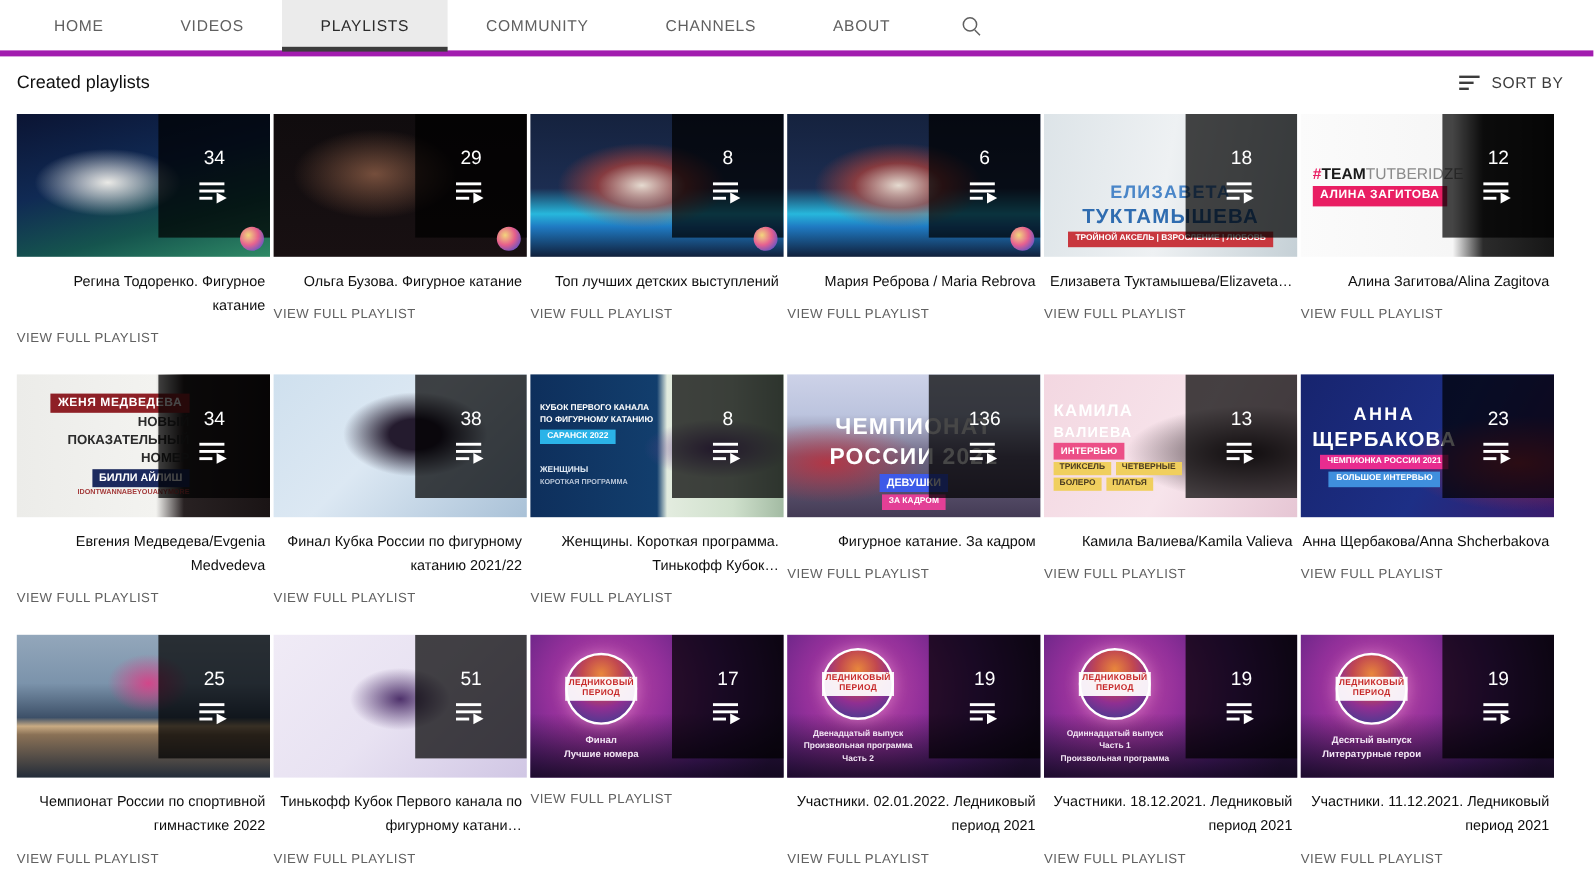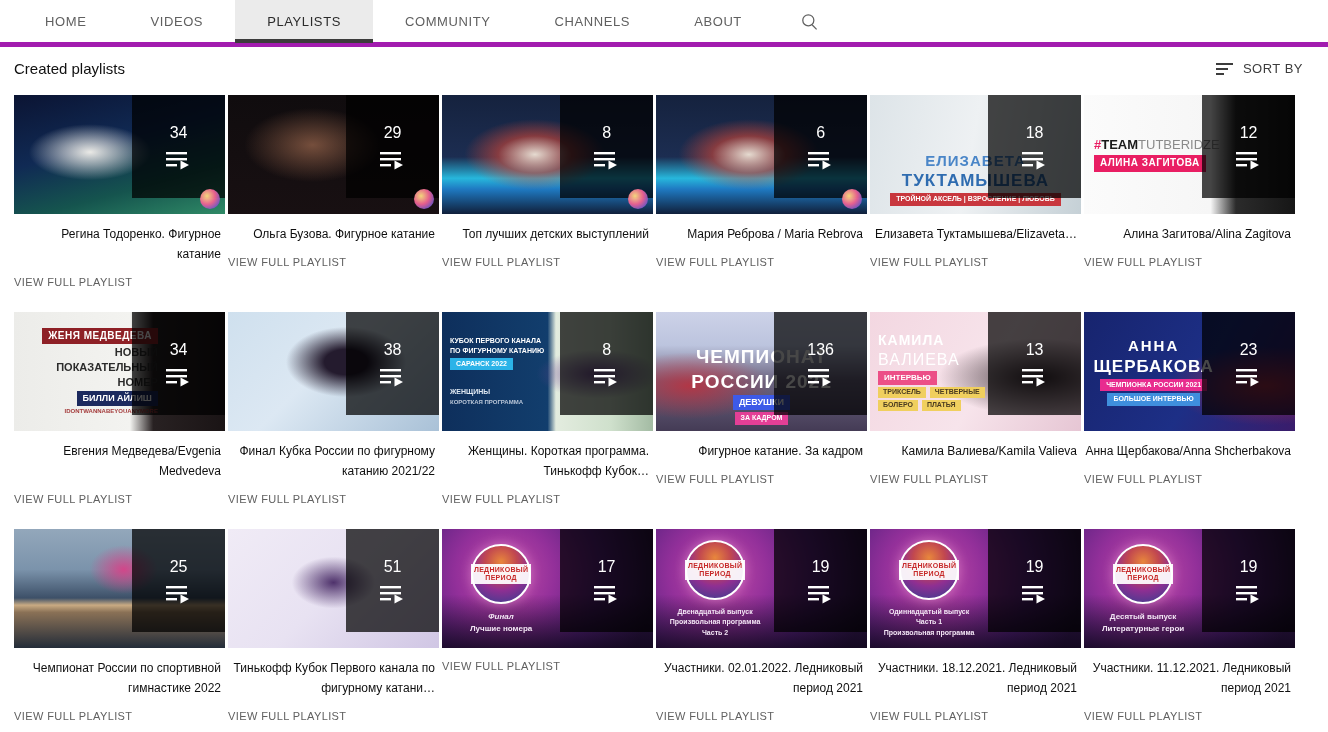--- a/index.html
+++ b/index.html
@@ -272,21 +272,21 @@
       </div>
 
     </div>
     <div class="title">Фигурное катание. За кадром</div>
     <div class="vfp">VIEW FULL PLAYLIST</div>
   </div>
     <div class="card">
     <div class="thumb" style="background: radial-gradient(at 80% 55%, rgba(45, 32, 38, 0.9) 0%, rgba(45, 32, 38, 0) 42%), linear-gradient(120deg, rgb(243, 215, 225) 0%, rgb(247, 228, 235) 55%, rgb(230, 198, 212) 100%);">
       <div class="stack" style="width: 62%; align-items: flex-start; justify-content: center;">
           <div class="el-text" style="font-size: 14px; font-weight: 800; color: rgb(255, 255, 255); letter-spacing: 1px;">КАМИЛА</div>
-          <div class="el-text" style="font-size: 16px; font-weight: 400; color: rgb(255, 255, 255); letter-spacing: 1px;">ВАЛИЕВА</div>
+          <div class="el-text" style="font-size: 12px; font-weight: 700; color: rgb(255, 255, 255); letter-spacing: 1px;">ВАЛИЕВА</div>
           <span class="el-badge" style="font-size: 8px; font-weight: 800; color: rgb(255, 255, 255); background: rgb(236, 79, 135);">ИНТЕРВЬЮ</span>
           <div class="el-row">
             <span class="el-badge" style="font-size: 7px; font-weight: 700; color: rgb(74, 59, 32); background: rgb(240, 207, 94);">ТРИКСЕЛЬ</span>
             <span class="el-badge" style="font-size: 7px; font-weight: 700; color: rgb(74, 59, 32); background: rgb(240, 207, 94);">ЧЕТВЕРНЫЕ</span>
           </div>
           <div class="el-row">
             <span class="el-badge" style="font-size: 7px; font-weight: 700; color: rgb(74, 59, 32); background: rgb(240, 207, 94);">БОЛЕРО</span>
             <span class="el-badge" style="font-size: 7px; font-weight: 700; color: rgb(74, 59, 32); background: rgb(240, 207, 94);">ПЛАТЬЯ</span>
           </div>
         </div>
@@ -363,21 +363,21 @@
     <div class="card">
     <div class="thumb" style="background: linear-gradient(rgba(12, 6, 22, 0) 55%, rgba(12, 6, 22, 0.78) 100%), radial-gradient(circle at 30% 38%, rgb(196, 77, 168) 0%, rgb(147, 48, 154) 30%, rgb(90, 33, 128) 58%, rgb(47, 21, 70) 90%);">
       <div class="stack" style="width: 56%; align-items: center; justify-content: center;">
           <div class="lp-logo">
             <div class="lp-band">
               <div>ЛЕДНИКОВЫЙ</div>
               <div>ПЕРИОД</div>
             </div>
           </div>
           <div style="height: 4px;"></div>
-          <div class="el-text" style="font-size: 8px; font-weight: 700; color: rgb(243, 230, 245); text-align: center; font-style: italic;">Финал</div>
+          <div class="el-text" style="font-size: 8px; font-weight: 700; color: rgb(243, 230, 245); text-align: center;">Финал</div>
           <div class="el-text" style="font-size: 8px; font-weight: 700; color: rgb(243, 230, 245); text-align: center;">Лучшие номера</div>
         </div>
       <div class="overlay">
         <span class="count">17</span>
         <svg width="25" height="19" viewBox="0 0 25 19">
           <rect x="0" y="1" width="21" height="2.4" fill="#fff"></rect>
           <rect x="0" y="7" width="21" height="2.4" fill="#fff"></rect>
           <rect x="0" y="13" width="11" height="2.4" fill="#fff"></rect>
           <path d="M14.5 9.5 L14.5 18.5 L23 14 Z" fill="#fff"></path>
         </svg>

